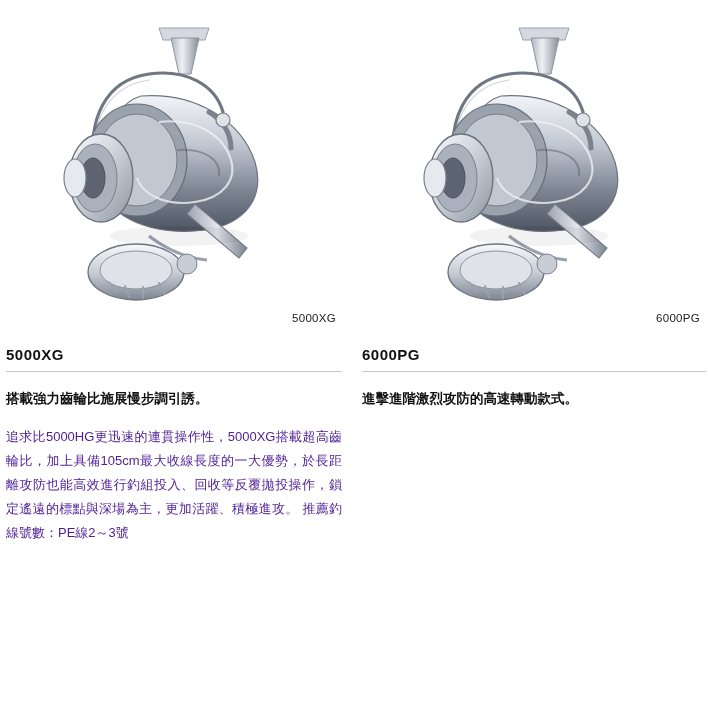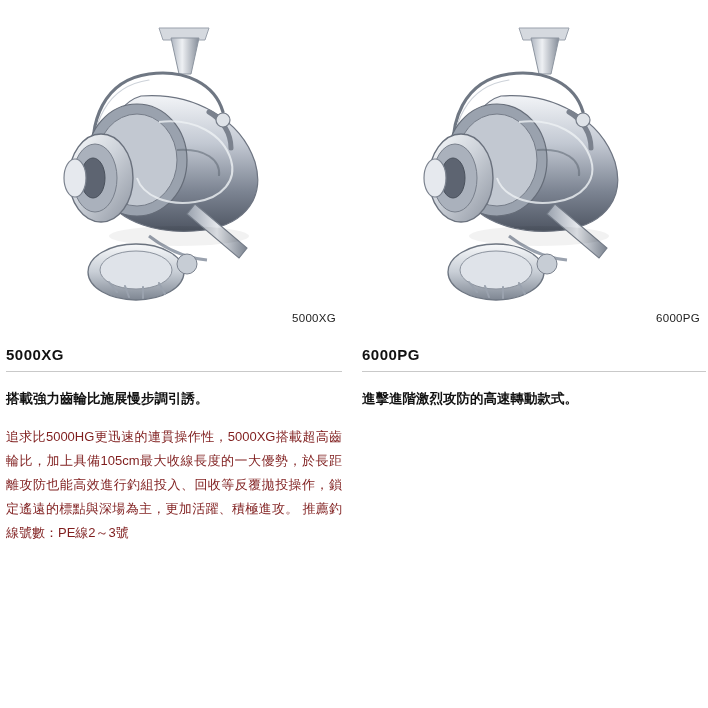--- a/index.html
+++ b/index.html
@@ -69,21 +69,21 @@
   .lead {
     font-size: 13.5px;
     font-weight: bold;
     line-height: 1.7;
     color: #111;
     margin: 0 0 14px 0;
   }
   .body-text {
     font-size: 13px;
     line-height: 1.85;
-    color: #7f1d1d;
+    color: #4c1d95;
     margin: 0;
     text-align: justify;
   }
 </style>
 </head>
 <body>
 
 <div class="page">
   <div class="columns">
 

